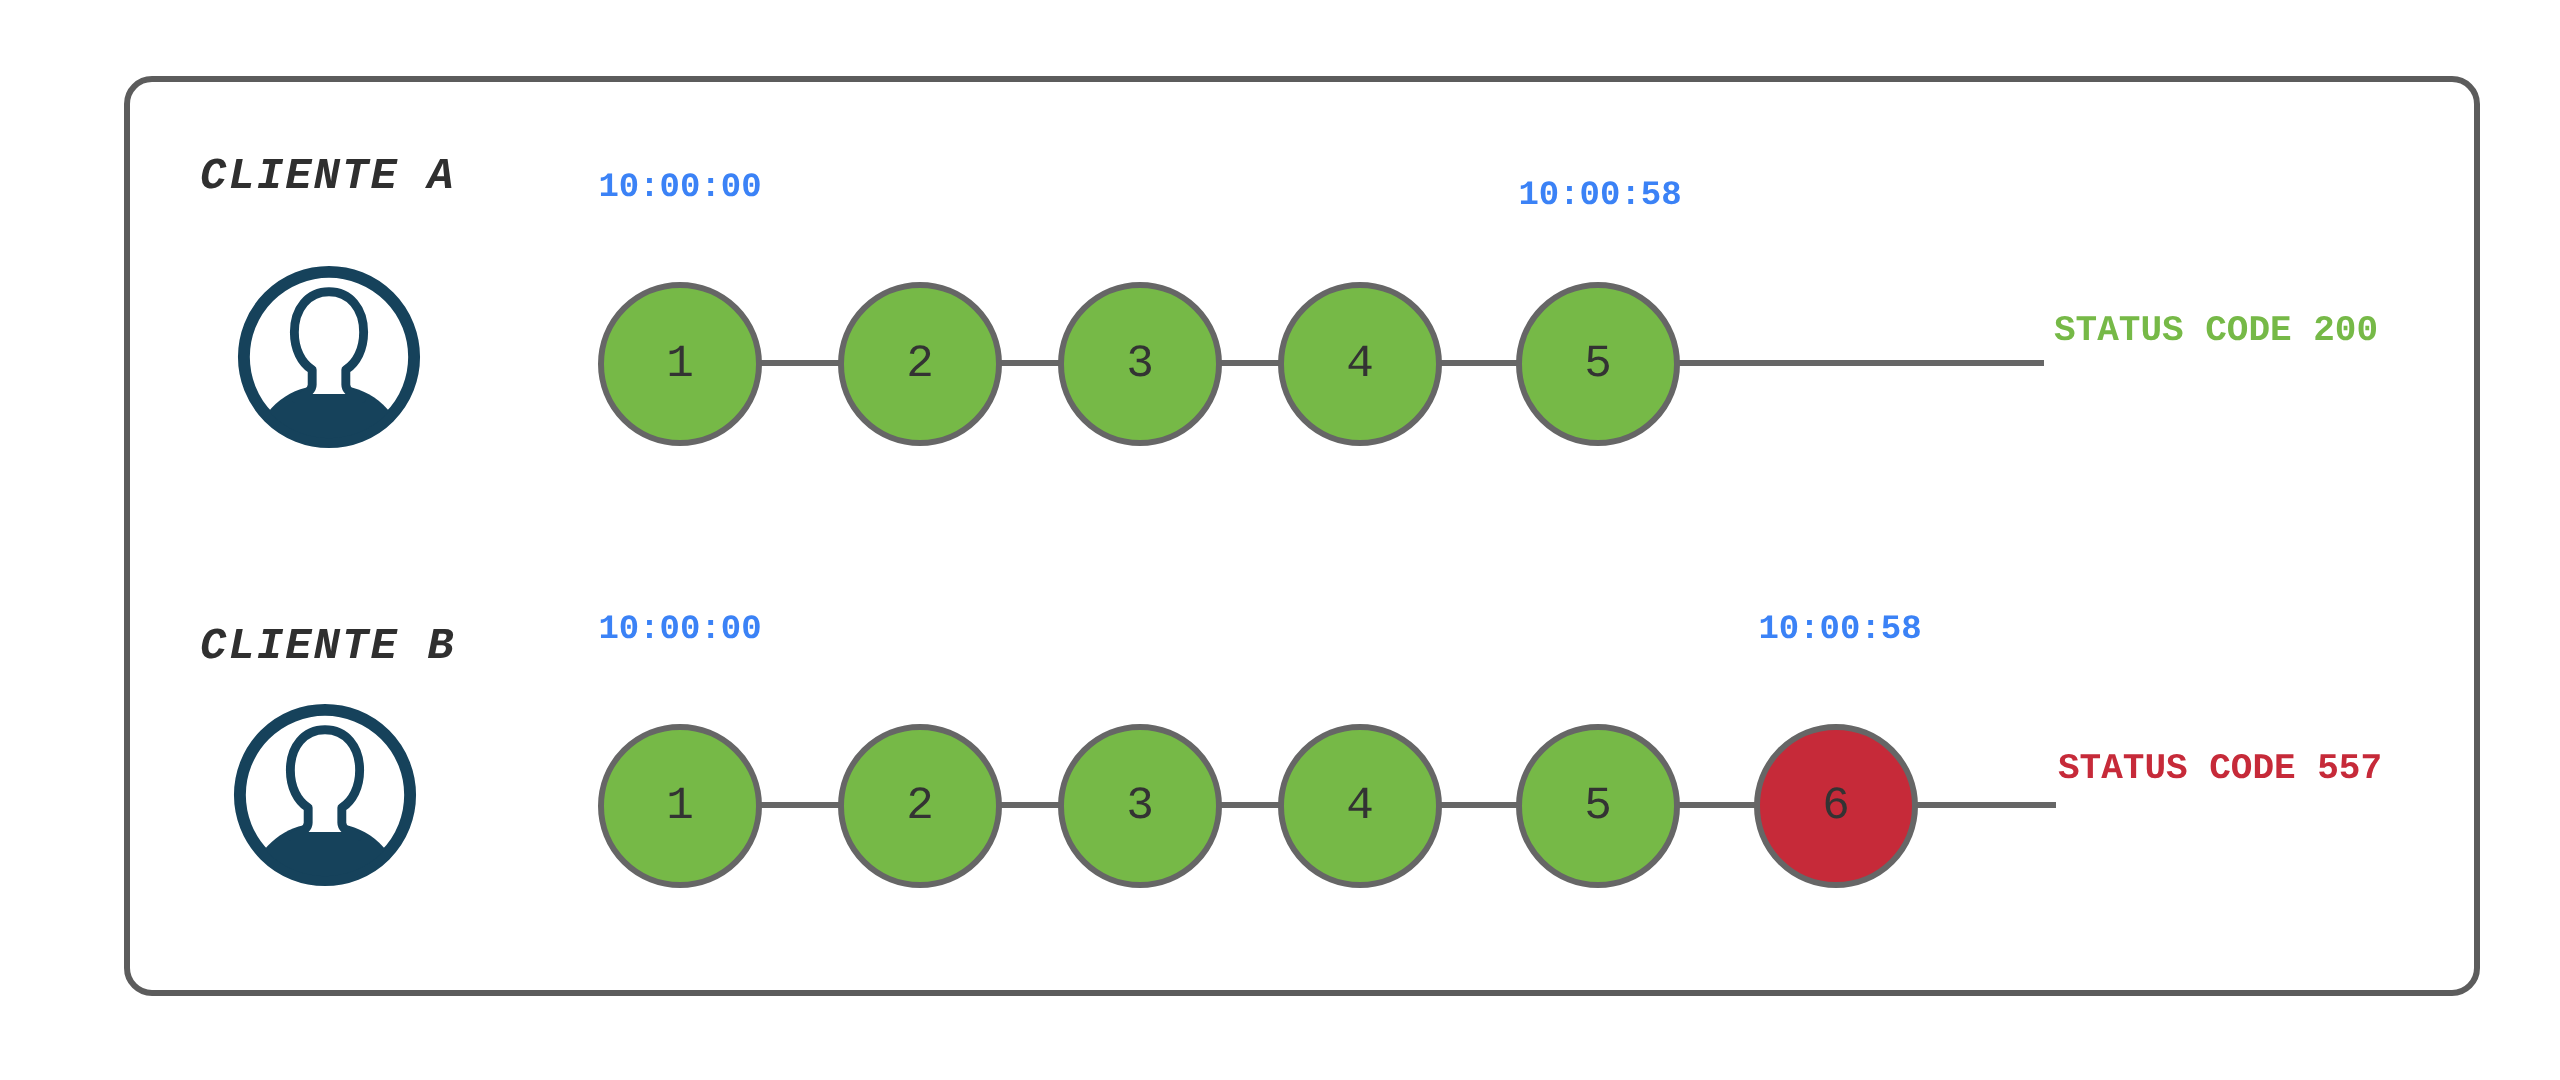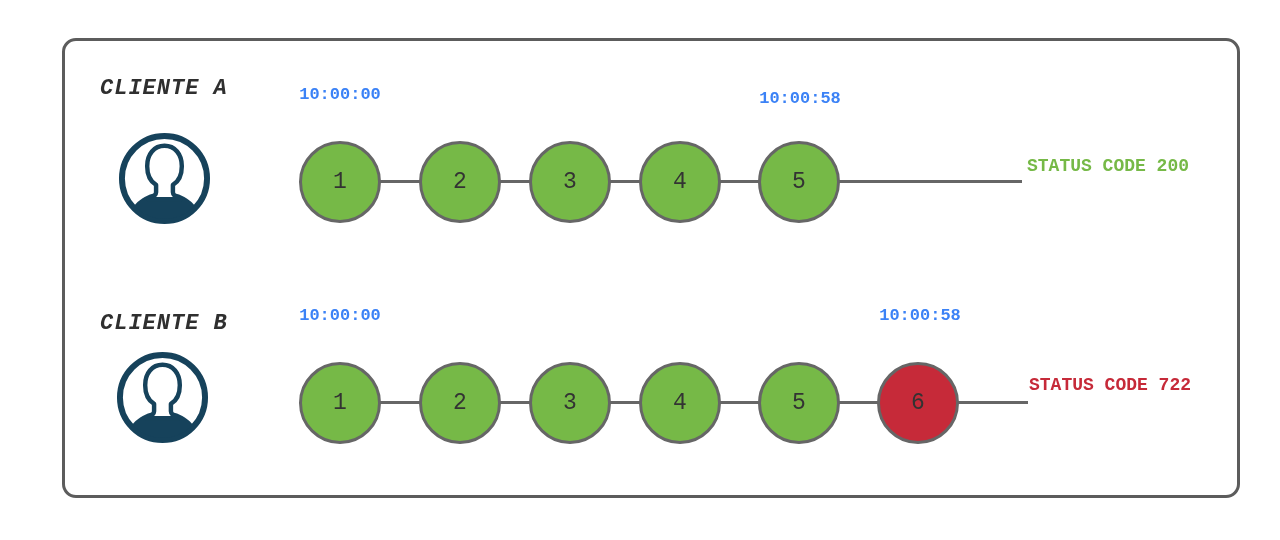--- a/index.html
+++ b/index.html
@@ -125,16 +125,16 @@
   <div class="timestamp" style="left:920px; top:306px;">10:00:58</div>
 
   <div class="circle" style="left:299px; top:362px;" data-status="200">1</div>
   <div class="circle" style="left:419px; top:362px;" data-status="200">2</div>
   <div class="circle" style="left:529px; top:362px;" data-status="200">3</div>
   <div class="circle" style="left:639px; top:362px;" data-status="200">4</div>
   <div class="circle" style="left:758px; top:362px;" data-status="200">5</div>
   <div class="circle" style="left:877px; top:362px;" data-status="429">6</div>
 
   <div class="status-block err" style="left:1026px; top:374px; width:168px;">
-    <div>STATUS CODE 722</div>
+    <div>STATUS CODE 557</div>
   </div>
 
 </div>
 
 </body></html>

